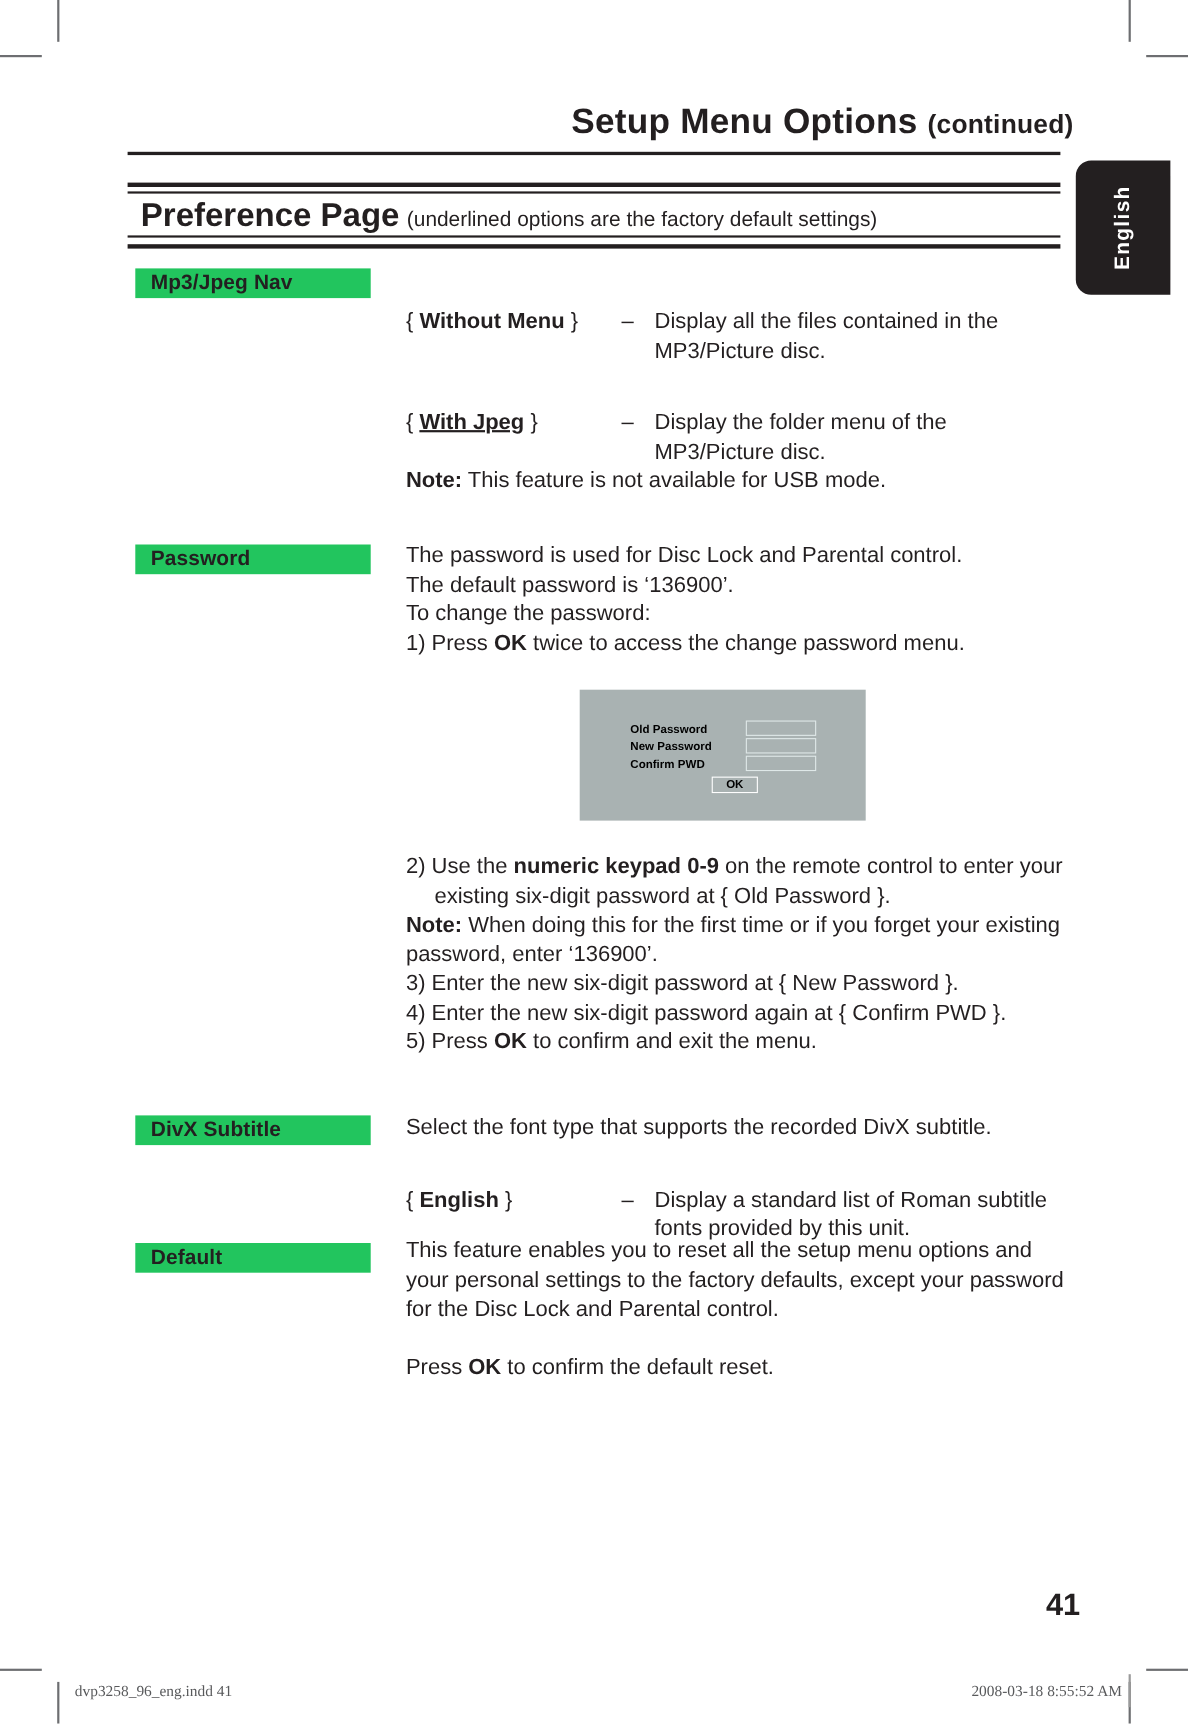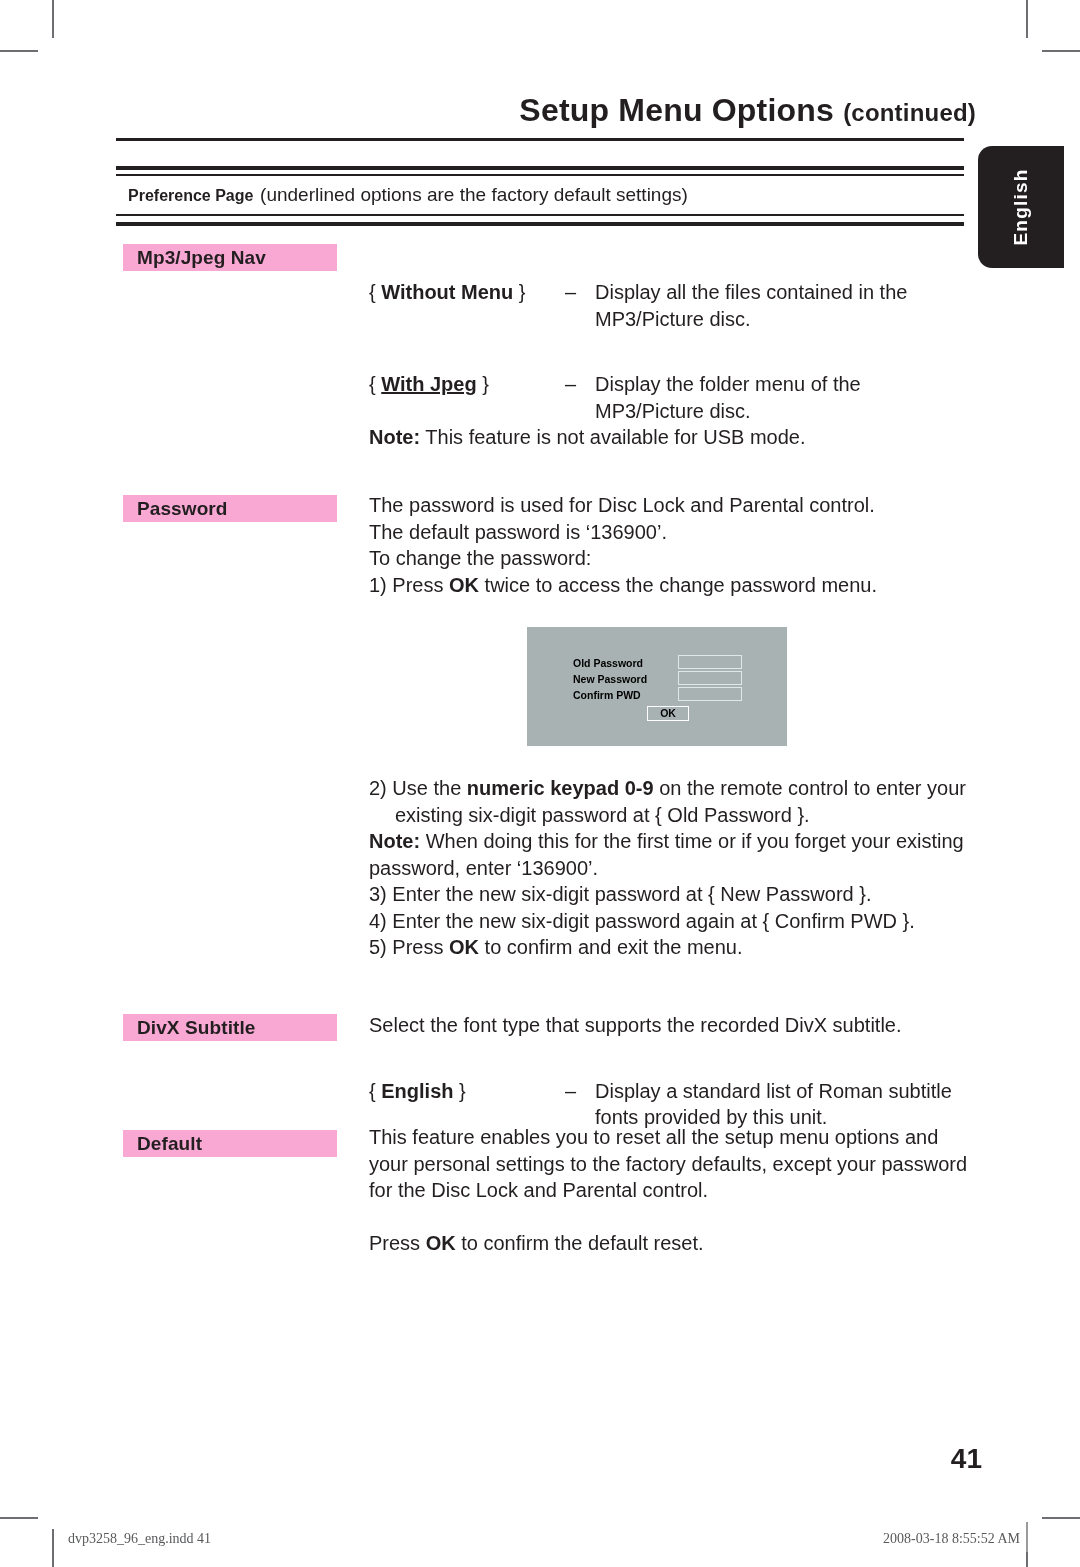--- a/index.html
+++ b/index.html
@@ -83,21 +83,21 @@
 
   .band-label {
     position: absolute;
     left: 128px;
     top: 179px;
     font-size: 24px;
     white-space: nowrap;
   }
   .band-label .strong {
     font-weight: bold;
-    font-size: 16px;
+    font-size: 30px;
   }
   .band-label .light {
     font-weight: normal;
     font-size: 19px;
   }
 
   
   .lang-tab {
     position: absolute;
     left: 978px;
@@ -120,21 +120,21 @@
   }
 
   
   .section { position: absolute; left: 0; width: 1080px; }
 
   .lbl-box {
     position: absolute;
     left: 123px;
     width: 214px;
     height: 27px;
-    background: #f9a8d4;
+    background: #22c55e;
   }
   .lbl-box span {
     position: absolute;
     left: 14px;
     top: 3px;
     font-size: 19px;
     font-weight: bold;
     letter-spacing: 0.1px;
     white-space: nowrap;
   }

